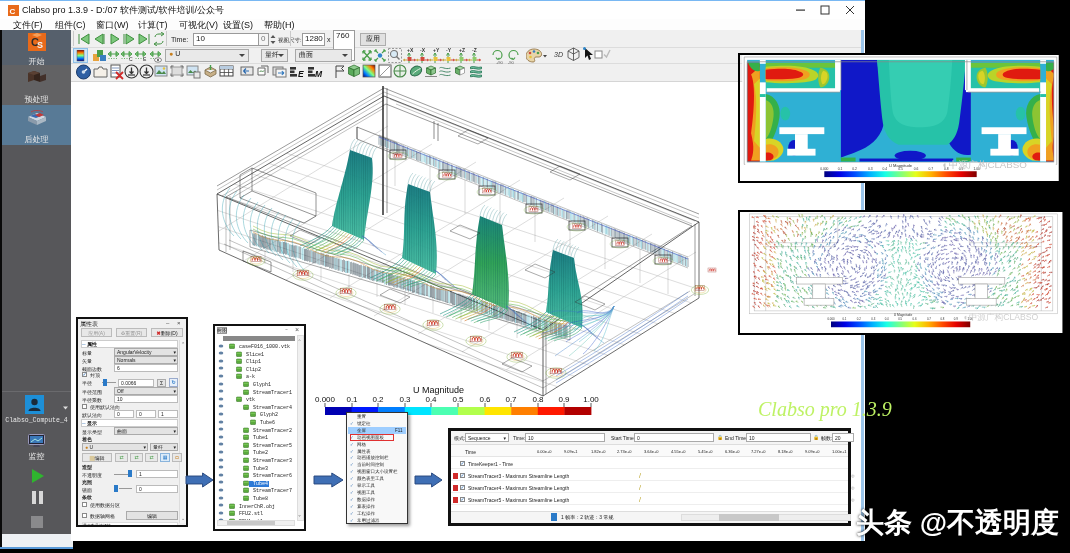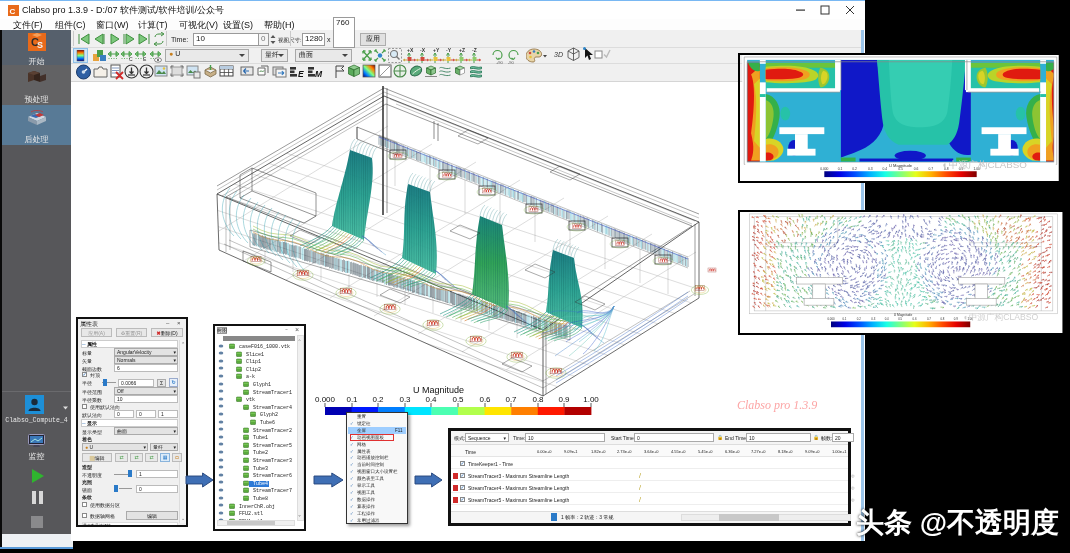--- a/index.html
+++ b/index.html
@@ -81,21 +81,21 @@
   </svg>
 <div class="abs" style="left:171px;top:36px;font-size:7px;color:#222">Time:</div>
 <div class="tb-input" style="left:193px;top:33px;width:68px;height:13px">10</div>
 <div class="tb-input" style="left:258px;top:33px;width:11px;height:13px;background:#f5f5f5;color:#777">0</div>
 <svg class="abs" style="left:269px;top:33px" width="7" height="13">
     <path d="M4,2 L6.5,5 L1.5,5 Z M4,11 L6.5,8 L1.5,8 Z" fill="#555"></path>
   </svg>
 <div class="abs" style="left:278px;top:37px;font-size:5.5px;color:#222">视图尺寸:</div>
 <div class="tb-input" style="left:302px;top:33px;width:23px;height:13px">1280</div>
 <div class="abs" style="left:327px;top:36px;font-size:7px;color:#222">x</div>
-<div class="tb-input" style="left:333px;top:17px;width:22px;height:31px">760</div>
+<div class="tb-input" style="left:333px;top:30px;width:22px;height:31px">760</div>
 <div class="abs" style="left:360px;top:33px;width:26px;height:13px;background:#e1e1e1;border:1px solid #adadad;font-size:7px;color:#222;text-align:center">应用</div>
 <div class="vsep" style="left:73px;top:31px;height:15px"></div>
 <div class="vsep" style="left:166px;top:31px;height:15px"></div>
 <div class="vsep" style="left:290px;top:31px;height:15px"></div>
 <div class="abs" style="left:73px;top:48px;width:15px;height:15px;background:#cde4f5;border:1px solid #8fc0e8"></div>
 <svg class="abs" style="left:76px;top:50px" width="9" height="12">
     <defs>
       <linearGradient id="cbi" x1="0" y1="1" x2="0" y2="0">
         <stop offset="0.00" stop-color="#00007f"></stop>
         <stop offset="0.25" stop-color="#007fff"></stop>
@@ -1400,21 +1400,21 @@
     <line x1="70" y1="10" x2="70" y2="14" stroke="#111" stroke-width="0.7"></line>
     <line x1="97" y1="10" x2="97" y2="14" stroke="#111" stroke-width="0.7"></line>
     <line x1="123" y1="10" x2="123" y2="14" stroke="#111" stroke-width="0.7"></line>
     <line x1="150" y1="10" x2="150" y2="14" stroke="#111" stroke-width="0.7"></line>
     <line x1="177" y1="10" x2="177" y2="14" stroke="#111" stroke-width="0.7"></line>
     <line x1="203" y1="10" x2="203" y2="14" stroke="#111" stroke-width="0.7"></line>
     <line x1="230" y1="10" x2="230" y2="14" stroke="#111" stroke-width="0.7"></line>
     <line x1="256" y1="10" x2="256" y2="14" stroke="#111" stroke-width="0.7"></line>
     <line x1="283" y1="10" x2="283" y2="14" stroke="#111" stroke-width="0.7"></line>
   </svg>
-<div class="abs" style="left:737px;top:398px;font-family:'Liberation Serif',serif;font-style:italic;font-size:12px;color:#fca5a5">Clabso pro 1.3.9</div>
+<div class="abs" style="left:758px;top:398px;font-family:'Liberation Serif',serif;font-style:italic;font-size:20px;color:#bef264">Clabso pro 1.3.9</div>
 <div class="panel" style="left:76px;top:317px;width:112px;height:210px;background:#f0f0f0;overflow:hidden">
     <div style="position:relative;width:100%;height:100%;font-size:5px;color:#222">
       <div class="abs" style="left:2px;top:1px;font-size:6px">属性表</div>
       <div class="abs" style="left:88px;top:1px;font-size:6px;color:#444">–</div>
       <div class="abs" style="left:99px;top:1px;font-size:6px;color:#444">×</div>
       <div class="abs" style="left:3px;top:9px;width:31px;height:9px;background:#e8e8e8;border:1px solid #bbb;color:#999;text-align:center;line-height:8px">应用(A)</div>
       <div class="abs" style="left:38px;top:9px;width:31px;height:9px;background:#e8e8e8;border:1px solid #bbb;color:#999;text-align:center;line-height:8px">♻重置(R)</div>
       <div class="abs" style="left:73px;top:9px;width:32px;height:9px;background:#e8e8e8;border:1px solid #bbb;text-align:center;line-height:8px"><span style="color:#d02a2a;font-weight:bold">✖</span>删除(D)</div>
       <div class="abs" style="left:101px;top:21px;width:7px;height:183px;background:#f5f5f5;border-left:1px solid #ddd"></div>
       <div class="abs" style="left:103px;top:22px;color:#666">⌃</div>

